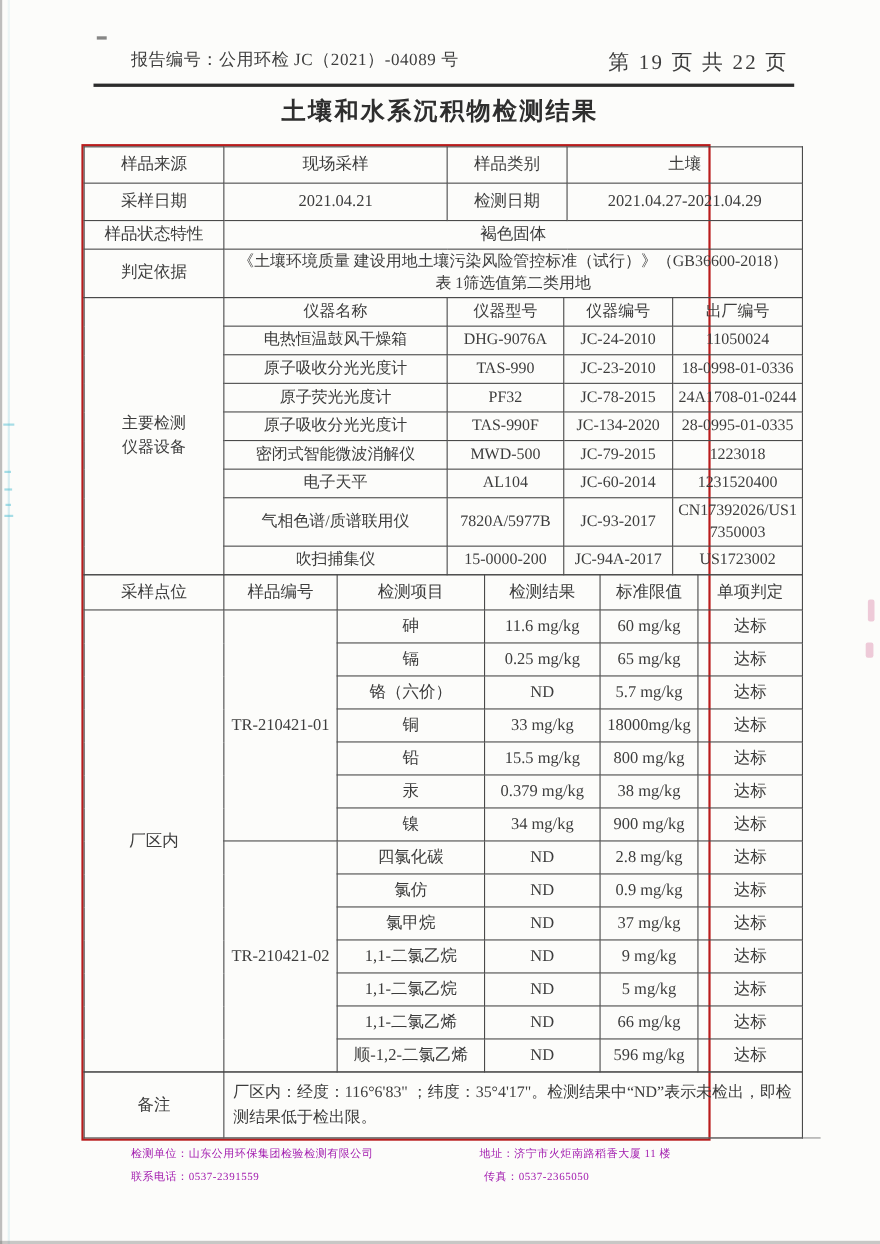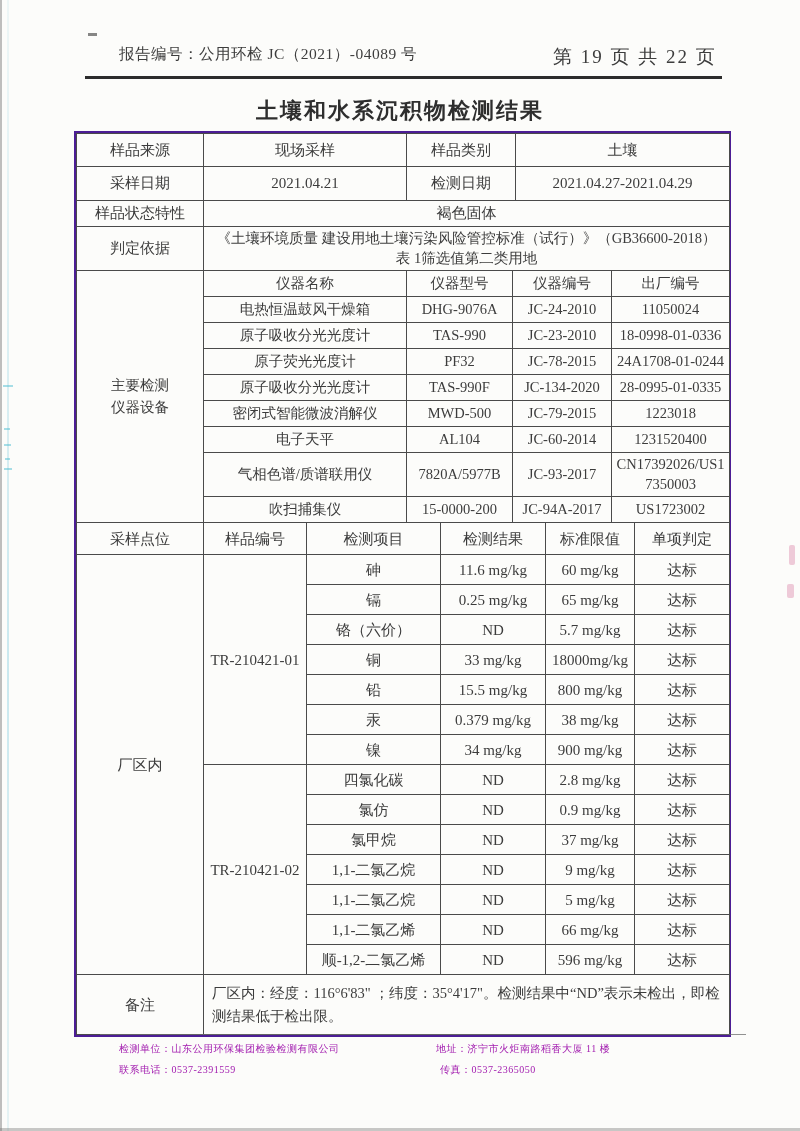--- a/index.html
+++ b/index.html
@@ -18,25 +18,25 @@
     background:linear-gradient(to bottom, rgba(130,200,215,.12), rgba(120,200,220,.38) 60%, rgba(130,200,215,.18)); }
   .cyan-tick { position:absolute; background:rgba(80,190,210,.5); height:2px; }
   .edge-bottom { position:absolute; left:0; bottom:0; width:100%; height:3px; background:rgba(120,120,118,.4); }
   .pink-smudge { position:absolute; background:rgba(215,120,160,.38); filter:blur(.7px); border-radius:2px; }
   .corner-mark { position:absolute; left:88px; top:33px; width:9px; height:3px; background:rgba(70,70,70,.65); }
 
   
   .rpt-no { position:absolute; left:119px; top:44px; font-size:15.5px; color:#3d3d3d; letter-spacing:.5px; }
   .page-no { position:absolute; left:553px; top:44px; font-size:19px; color:#3d3d3d; letter-spacing:2px; }
   .header-rule { position:absolute; left:85px; top:76px; width:637px; height:2.5px; background:#2c2c2c; }
-  .doc-title { position:absolute; left:0; top:96px; width:800px; text-align:center;
+  .doc-title { position:absolute; left:0; top:86px; width:800px; text-align:center;
     font-size:22px; font-weight:bold; color:#2e2e2e; letter-spacing:2px; }
 
   
-  .doc { position:absolute; left:74px; top:131px; width:657px; border:2px solid #4c1d95; background:transparent; }
+  .doc { position:absolute; left:74px; top:131px; width:572px; border:2px solid #b91c1c; background:transparent; }
   table { border-collapse:collapse; table-layout:fixed; width:653px; }
   table + table { margin-top:-1px; }
   td, th { border:1px solid #4a4a4a; text-align:center; vertical-align:middle;
     font-size:15px; font-weight:normal; color:#3c3c3c; padding:2px 4px; line-height:1.35;
     overflow:hidden; }
   .info-table tr:nth-child(1){ height:33px; }
   .info-table tr:nth-child(2){ height:34px; }
   .info-table tr:nth-child(3){ height:26px; }
   .info-table tr:nth-child(4){ height:44px; }
   .basis-cell { font-size:14.5px; padding:2px 6px; }

